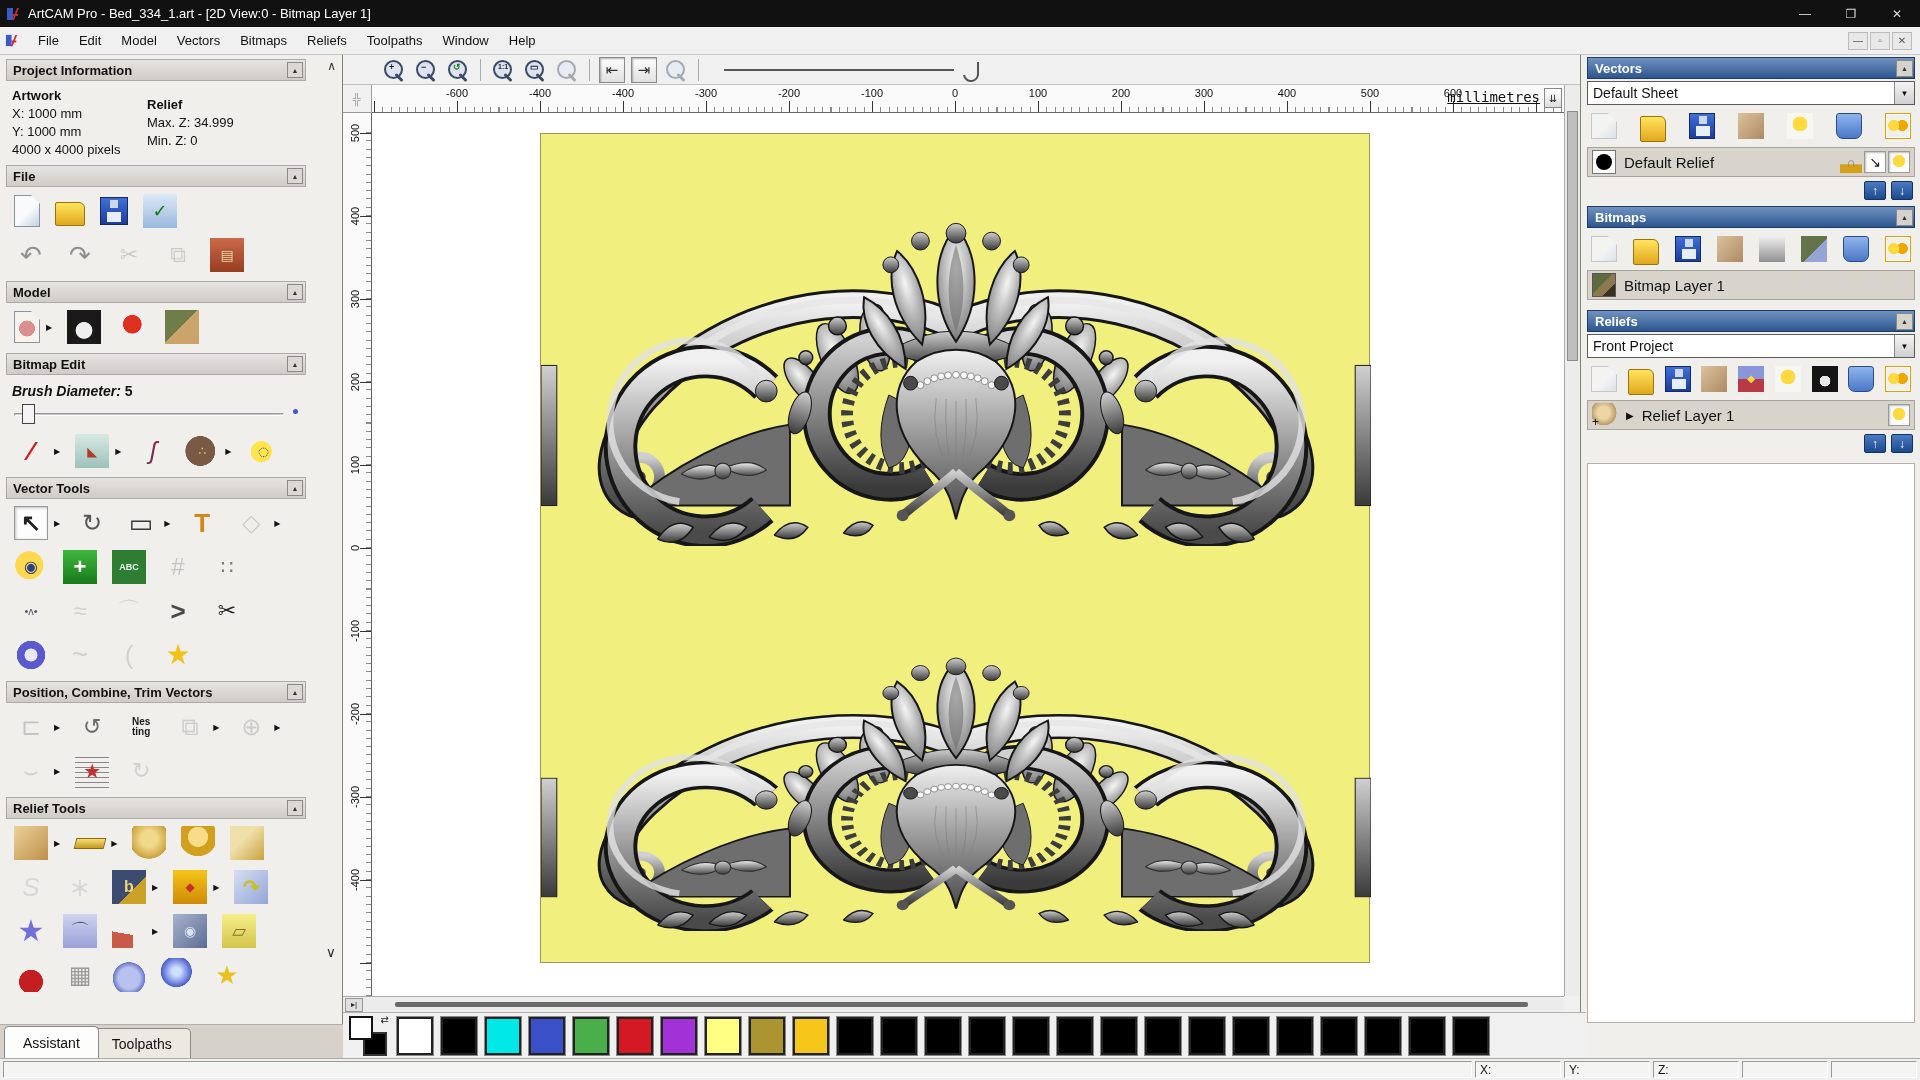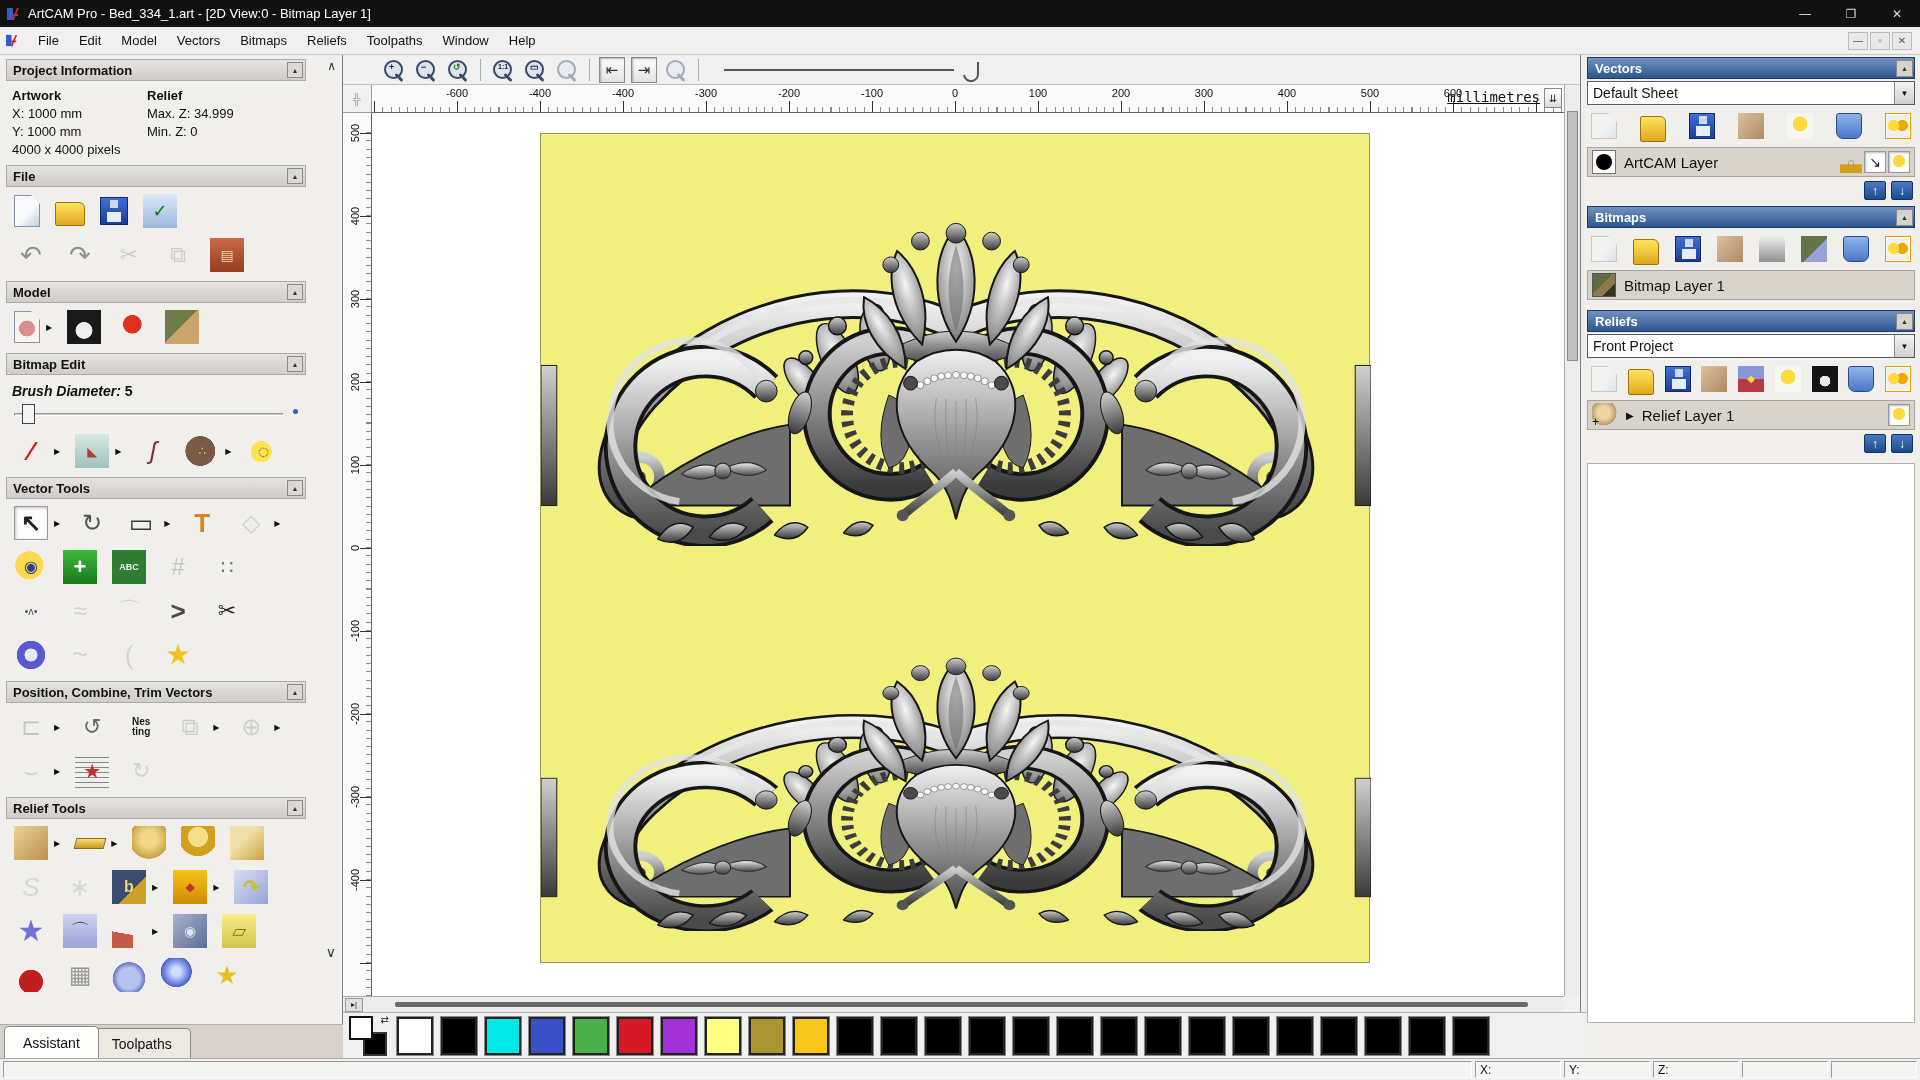--- a/index.html
+++ b/index.html
@@ -17,21 +17,21 @@
   .menubar .applogo{width:15px;height:15px;margin:0 8px 0 5px;}
   .menubar .mitem{padding:5px 10px;}
   .mdi{margin-left:auto;display:flex;margin-right:8px;}
   .mdi span{width:20px;height:18px;display:flex;align-items:center;justify-content:center;color:#555;font-size:10px;border:1px solid #bbb;background:#e8e8e8;margin-left:2px;}
 
   
   .leftpanel{position:absolute;left:0;top:55px;width:343px;height:969px;background:#f0efec;border-right:1px solid #808080;overflow:hidden;}
   .lp-inner{position:absolute;left:0;top:0;width:312px;}
   .sechdr{margin:4px 6px 2px 6px;height:22px;background:linear-gradient(180deg,#e6e4e0,#cfccc6);border:1px solid #aaa;display:flex;align-items:center;font-weight:bold;font-size:13px;color:#111;padding-left:6px;}
   .sechdr .collapse{margin-left:auto;margin-right:2px;width:16px;height:16px;background:#dcd9d3;border:1px solid #8a8a8a;display:flex;align-items:center;justify-content:center;font-size:7px;color:#333;}
-  .pinfo{display:flex;font-size:13px;color:#111;padding:4px 0 2px 12px;}
+  .pinfo{display:flex;font-size:13px;color:#111;padding:4px 0 2px 12px;align-items:center;}
   .pinfo .col1{width:135px;}
   .pinfo div{line-height:18px;}
   .pinfo .hd{font-weight:bold;}
   .iconrow{display:flex;align-items:center;gap:15px;padding:5px 0 5px 14px;}
   .tool{position:relative;width:34px;height:34px;display:flex;align-items:center;justify-content:center;font-size:18px;line-height:1;color:#333;flex:0 0 auto;}
   .tool.dis{opacity:.42;}
   .tool.b{font-weight:bold;}
   .tool.serif{font-family:"Liberation Serif",serif;font-style:italic;}
   .tool.wrap{white-space:normal;text-align:center;}
   .tool.pressed{background:#fdfdfd;border:1px solid #9a9a9a;box-shadow:inset 1px 1px 3px rgba(0,0,0,.25);}
@@ -642,21 +642,21 @@
           <span class="tool floppy"></span>
           <span class="tool" style="background: linear-gradient(135deg, rgb(220, 194, 158), rgb(173, 138, 98));"></span>
           <span class="tool" style="background: radial-gradient(circle at 50% 42%, rgb(255, 217, 61) 36%, rgb(246, 246, 242) 38%);"></span>
           <span class="tool trash"></span>
           <span class="tool sel pressed" style="background: radial-gradient(circle at 32% 48%, rgb(255, 217, 61) 26%, rgba(0, 0, 0, 0) 28%), radial-gradient(circle at 68% 48%, rgb(240, 168, 0) 26%, rgba(0, 0, 0, 0) 28%);"></span>
         </div>
       <div class="layerrow">
         <span class="chip">
             <span class="dot"></span>
           </span>
-        <span>ArtCAM Layer</span>
+        <span>Default Relief</span>
         <span class="lbtns" id="vl-buttons">
             <span class="lbtn" style="background-image: linear-gradient(0deg, rgb(212, 160, 23) 38%, rgba(0, 0, 0, 0) 40%); color: rgb(138, 138, 138); font-size: 13px;">∩</span>
             <span class="lbtn sel" style="color: rgb(17, 17, 17); font-size: 14px;">↘</span>
             <span class="lbtn sel" style="background: radial-gradient(circle at 50% 45%, rgb(255, 217, 61) 40%, rgba(0, 0, 0, 0) 42%) rgb(253, 253, 253);"></span>
           </span>
       </div>
       <div class="navrow" id="v-nav">
           <span class="navbtn">↑</span>
           <span class="navbtn">↓</span>
         </div>

